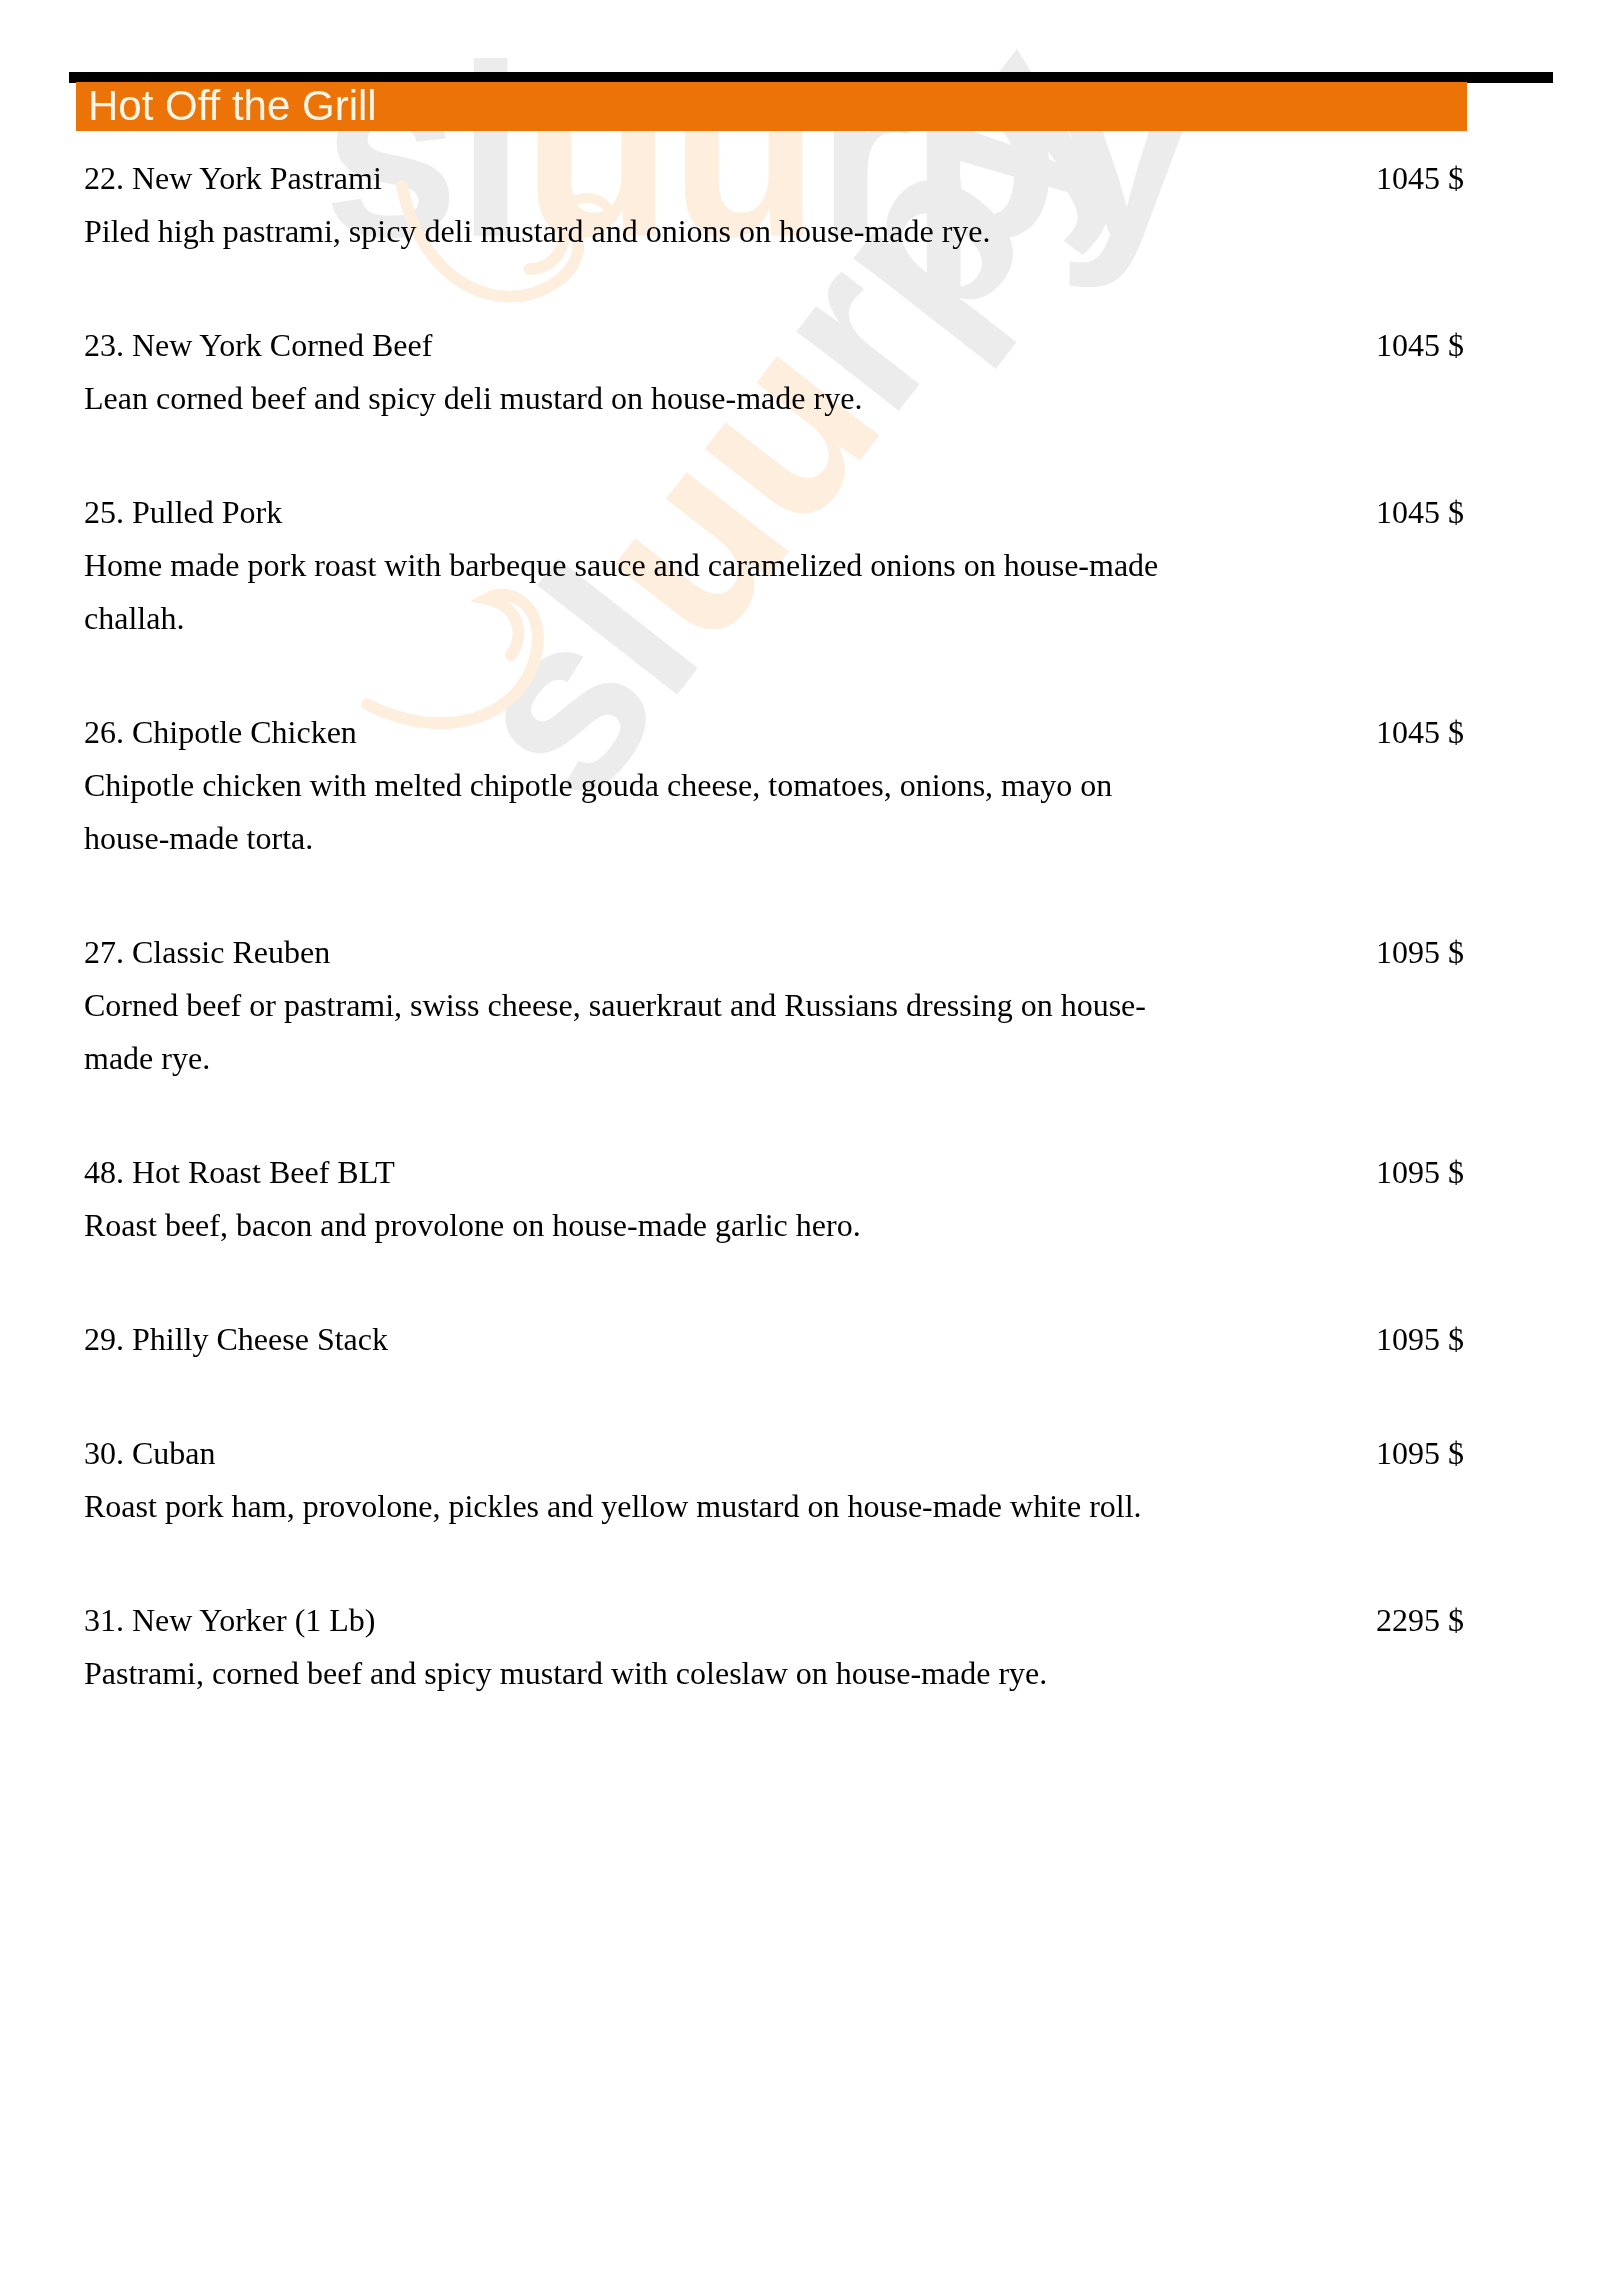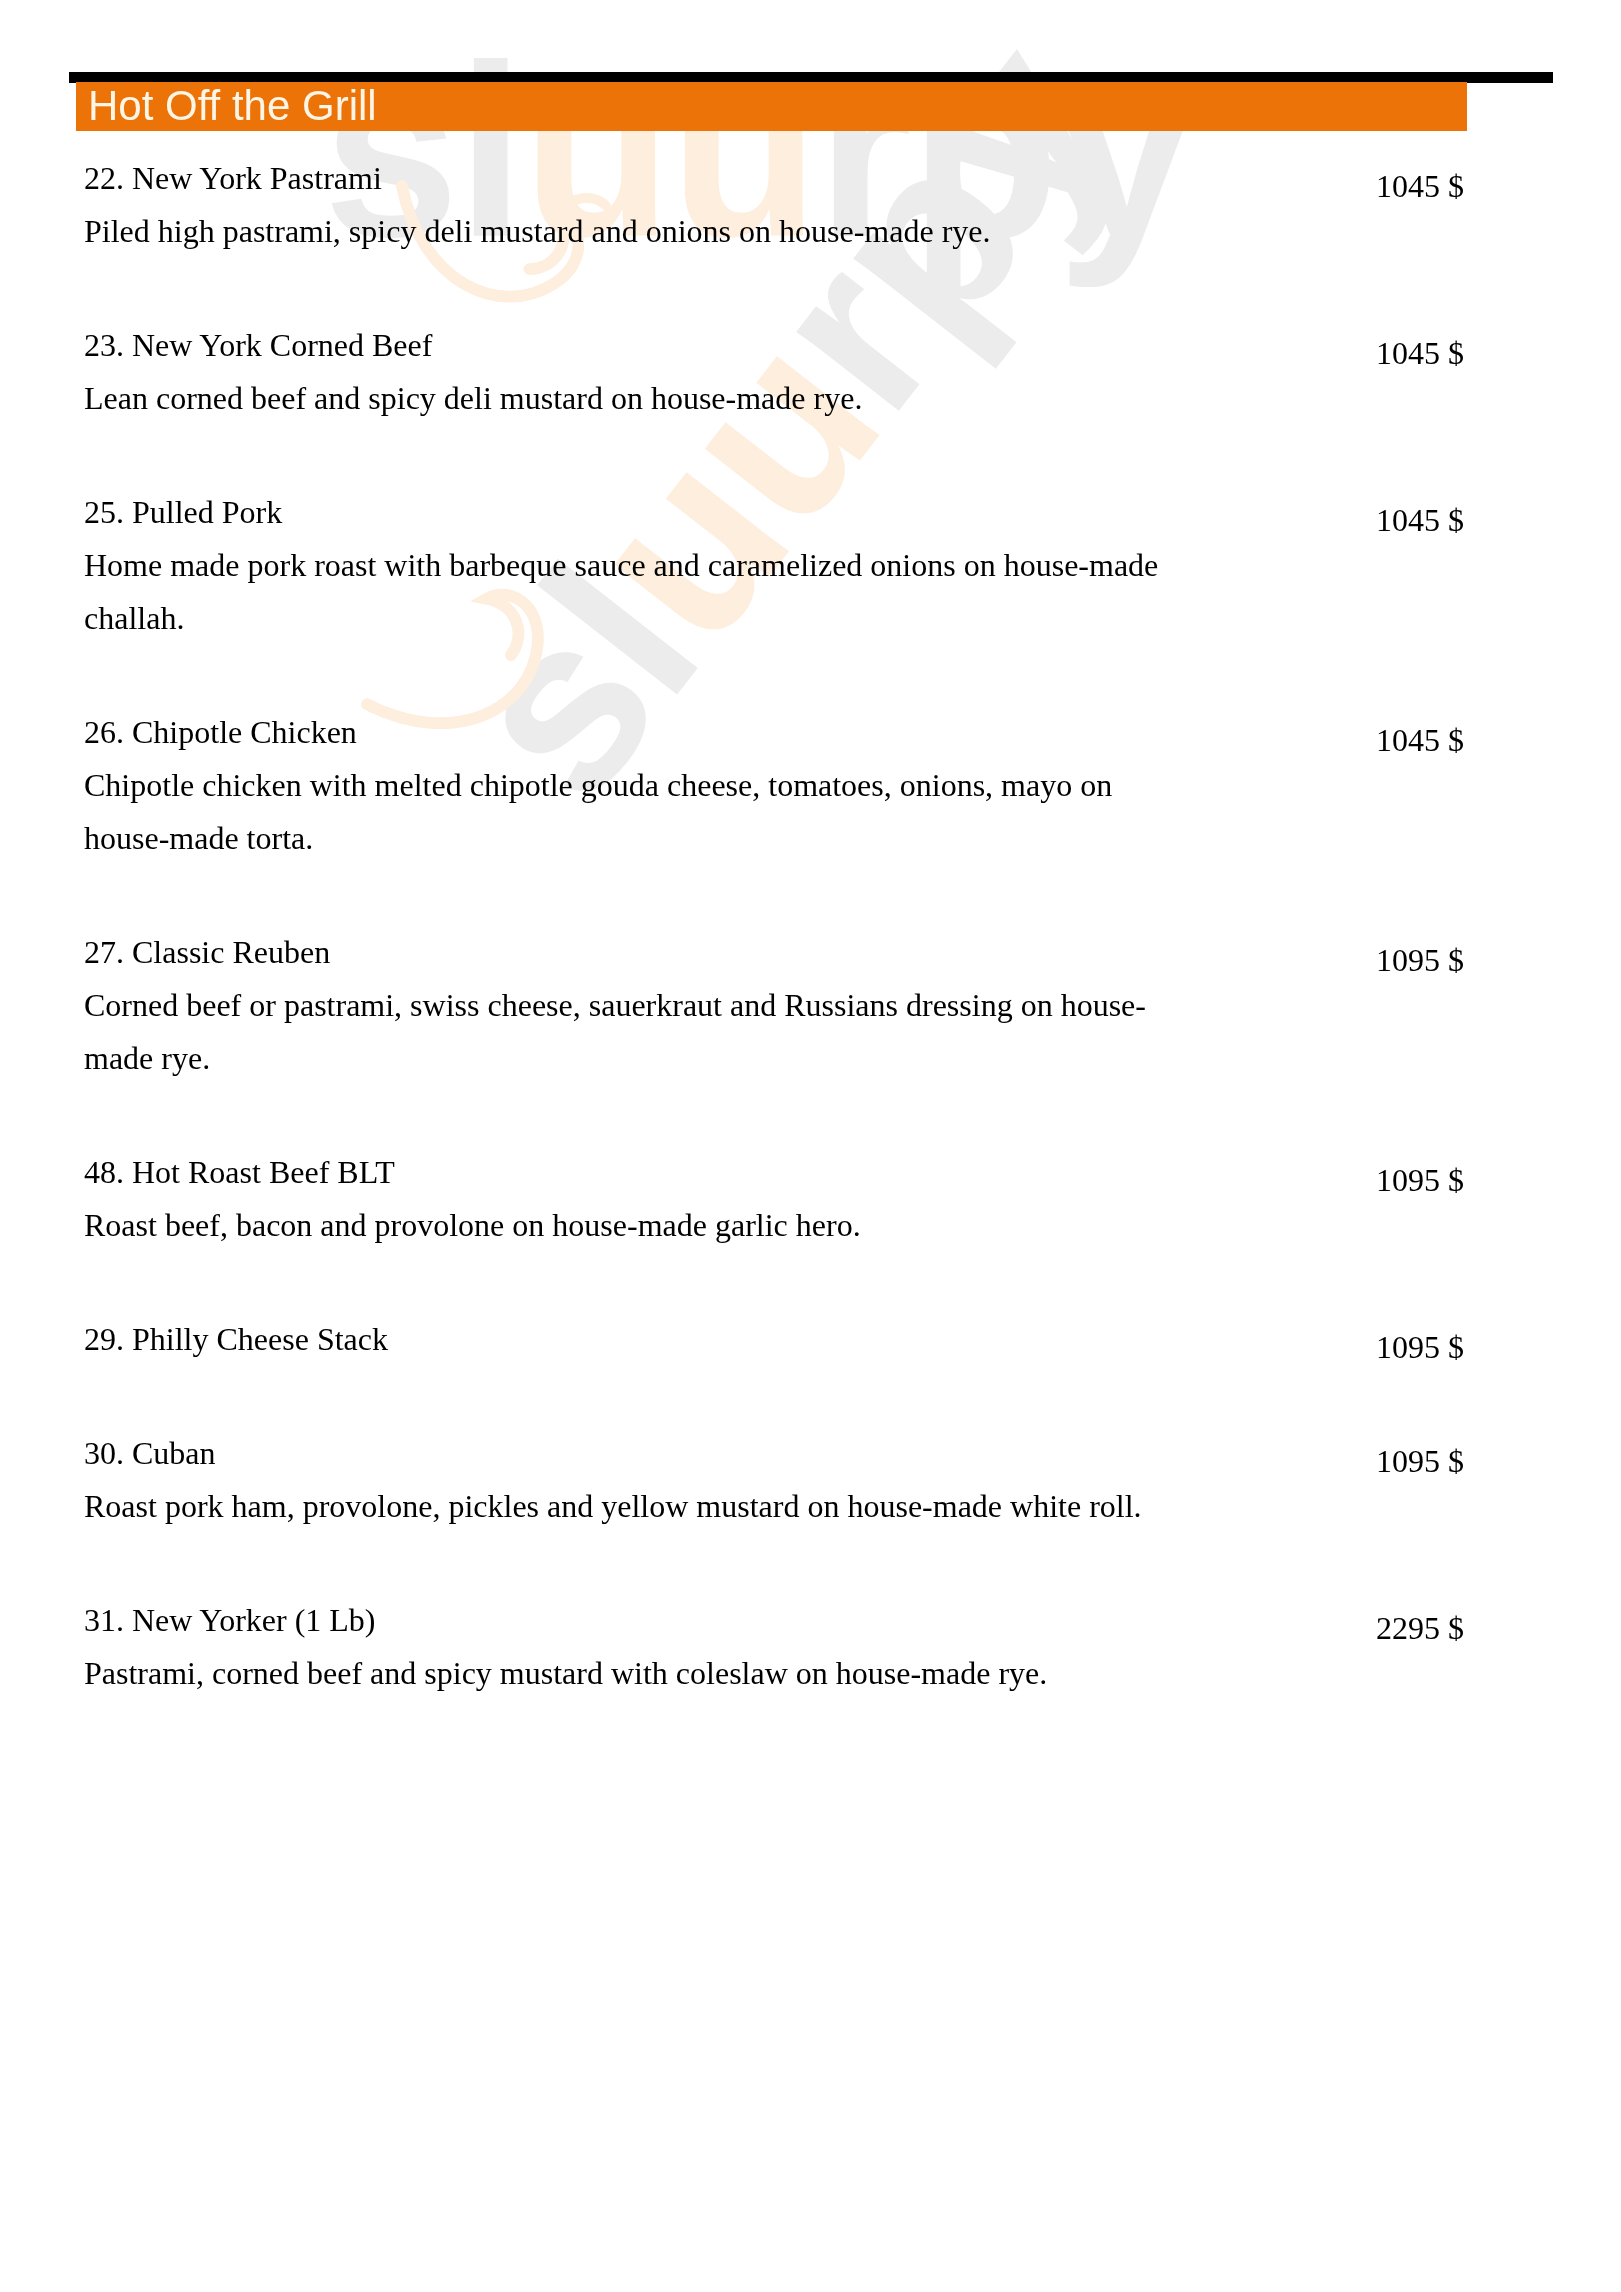--- a/index.html
+++ b/index.html
@@ -129,21 +129,21 @@
     font-size: 32px;
     line-height: 53px;
     color: #000000;
     margin: 0;
     max-width: 1108px;
   }
 
   .item-price {
     position: absolute;
     right: 0;
-    top: 8px;
+    top: 0;
     width: 255px;
     text-align: right;
     font-size: 32px;
     line-height: 53px;
     color: #000000;
     white-space: nowrap;
   }
 
   
   .ftr-rule {

